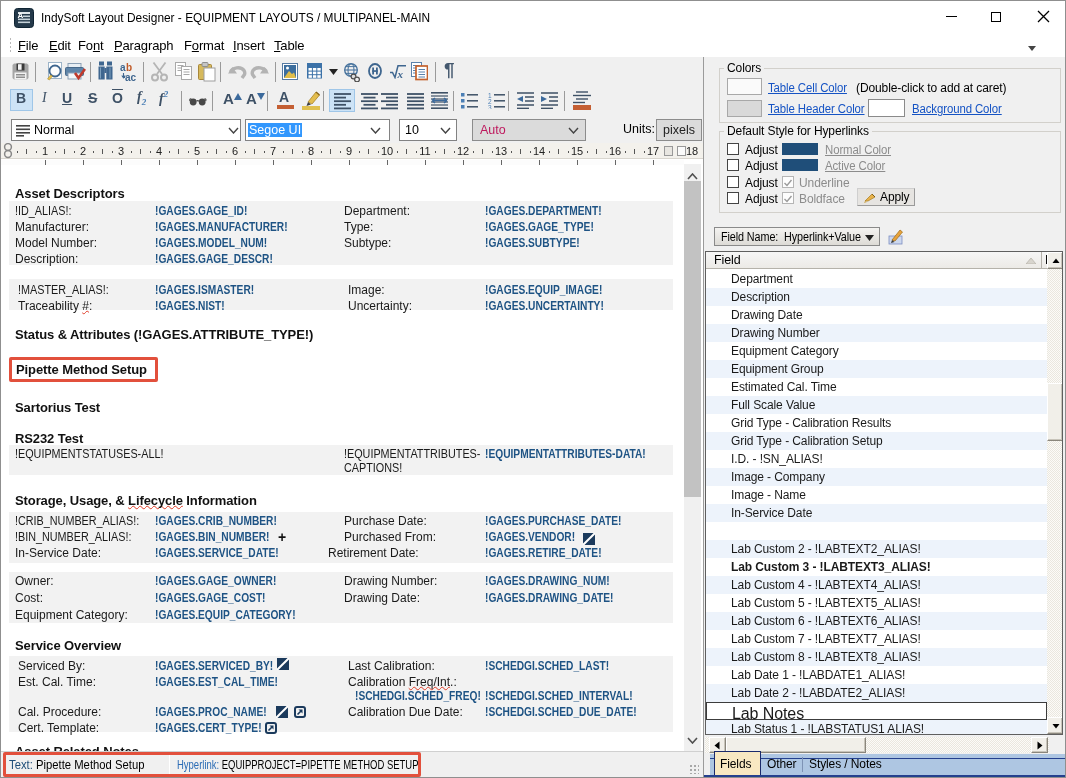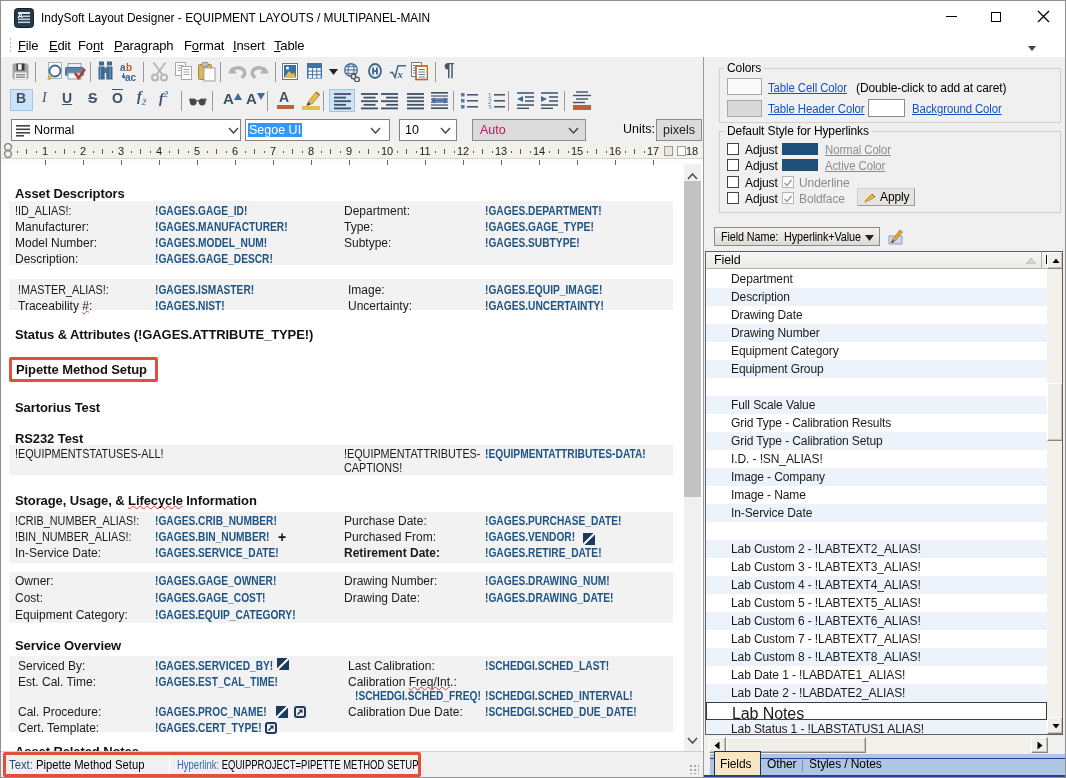--- a/index.html
+++ b/index.html
@@ -514,21 +514,21 @@
     <div class="doc-line" style="top:365px;">
         <span class="caps" style="left:14px;">!BIN_NUMBER_ALIAS!:</span>
         <span class="val" style="left:154px;">!GAGES.BIN_NUMBER!</span>
         <span class="b" style="left:277px;top:-1px;color:#111;font-size:14px;">+</span>
         <span style="left:343px;">Purchased From:</span>
         <span class="val" style="left:484px;">!GAGES.VENDOR!</span>
       </div>
     <div class="doc-line" style="top:381px;">
         <span style="left:14px;">In-Service Date:</span>
         <span class="val" style="left:154px;">!GAGES.SERVICE_DATE!</span>
-        <span style="left:343px;font-weight:bold;">Retirement Date:</span>
+        <span style="left:327px;">Retirement Date:</span>
         <span class="val" style="left:484px;">!GAGES.RETIRE_DATE!</span>
       </div>
     <div class="doc-line" style="top:409px;">
         <span style="left:14px;">Owner:</span>
         <span class="val" style="left:154px;">!GAGES.GAGE_OWNER!</span>
         <span style="left:343px;">Drawing Number:</span>
         <span class="val" style="left:484px;">!GAGES.DRAWING_NUM!</span>
       </div>
     <div class="doc-line" style="top:426px;">
         <span style="left:14px;">Cost:</span>
@@ -685,20 +685,23 @@
         </div>
         <div style="position:absolute;left:0;top:72px;width:341px;height:18px;background:#edf3fb;">
           <span style="position:absolute;left:25px;top:1.5px;font-size:12px;letter-spacing:-0.1px;color:#1a1a1a;white-space:nowrap;">Drawing Number</span>
         </div>
         <div style="position:absolute;left:0;top:90px;width:341px;height:18px;background:#fff;">
           <span style="position:absolute;left:25px;top:1.5px;font-size:12px;letter-spacing:-0.1px;color:#1a1a1a;white-space:nowrap;">Equipment Category</span>
         </div>
         <div style="position:absolute;left:0;top:108px;width:341px;height:18px;background:#edf3fb;">
           <span style="position:absolute;left:25px;top:1.5px;font-size:12px;letter-spacing:-0.1px;color:#1a1a1a;white-space:nowrap;">Equipment Group</span>
         </div>
+        <div style="position:absolute;left:0;top:126px;width:341px;height:18px;background:#fff;">
+          <span style="position:absolute;left:25px;top:1.5px;font-size:12px;letter-spacing:-0.1px;color:#1a1a1a;white-space:nowrap;">Estimated Cal. Time</span>
+        </div>
         <div style="position:absolute;left:0;top:144px;width:341px;height:18px;background:#edf3fb;">
           <span style="position:absolute;left:25px;top:1.5px;font-size:12px;letter-spacing:-0.1px;color:#1a1a1a;white-space:nowrap;">Full Scale Value</span>
         </div>
         <div style="position:absolute;left:0;top:162px;width:341px;height:18px;background:#fff;">
           <span style="position:absolute;left:25px;top:1.5px;font-size:12px;letter-spacing:-0.1px;color:#1a1a1a;white-space:nowrap;">Grid Type - Calibration Results</span>
         </div>
         <div style="position:absolute;left:0;top:180px;width:341px;height:18px;background:#edf3fb;">
           <span style="position:absolute;left:25px;top:1.5px;font-size:12px;letter-spacing:-0.1px;color:#1a1a1a;white-space:nowrap;">Grid Type - Calibration Setup</span>
         </div>
         <div style="position:absolute;left:0;top:198px;width:341px;height:18px;background:#fff;">
@@ -709,21 +712,21 @@
         </div>
         <div style="position:absolute;left:0;top:234px;width:341px;height:18px;background:#fff;">
           <span style="position:absolute;left:25px;top:1.5px;font-size:12px;letter-spacing:-0.1px;color:#1a1a1a;white-space:nowrap;">Image - Name</span>
         </div>
         <div style="position:absolute;left:0;top:252px;width:341px;height:18px;background:#edf3fb;">
           <span style="position:absolute;left:25px;top:1.5px;font-size:12px;letter-spacing:-0.1px;color:#1a1a1a;white-space:nowrap;">In-Service Date</span>
         </div>
         <div style="position:absolute;left:0;top:288px;width:341px;height:18px;background:#edf3fb;">
           <span style="position:absolute;left:25px;top:1.5px;font-size:12px;letter-spacing:-0.1px;color:#1a1a1a;white-space:nowrap;">Lab Custom 2 - !LABTEXT2_ALIAS!</span>
         </div>
-        <div style="position:absolute;left:0;top:306px;width:341px;height:14px;background:#fff;">
+        <div style="position:absolute;left:0;top:306px;width:341px;height:14px;background:#fff;font-weight:bold;">
           <span style="position:absolute;left:25px;top:1.5px;font-size:12px;letter-spacing:-0.1px;color:#1a1a1a;white-space:nowrap;">Lab Custom 3 - !LABTEXT3_ALIAS!</span>
         </div>
         <div style="position:absolute;left:0;top:324px;width:341px;height:18px;background:#edf3fb;">
           <span style="position:absolute;left:25px;top:1.5px;font-size:12px;letter-spacing:-0.1px;color:#1a1a1a;white-space:nowrap;">Lab Custom 4 - !LABTEXT4_ALIAS!</span>
         </div>
         <div style="position:absolute;left:0;top:342px;width:341px;height:18px;background:#fff;">
           <span style="position:absolute;left:25px;top:1.5px;font-size:12px;letter-spacing:-0.1px;color:#1a1a1a;white-space:nowrap;">Lab Custom 5 - !LABTEXT5_ALIAS!</span>
         </div>
         <div style="position:absolute;left:0;top:360px;width:341px;height:18px;background:#edf3fb;">
           <span style="position:absolute;left:25px;top:1.5px;font-size:12px;letter-spacing:-0.1px;color:#1a1a1a;white-space:nowrap;text-align:center;">Lab Custom 6 - !LABTEXT6_ALIAS!</span>

